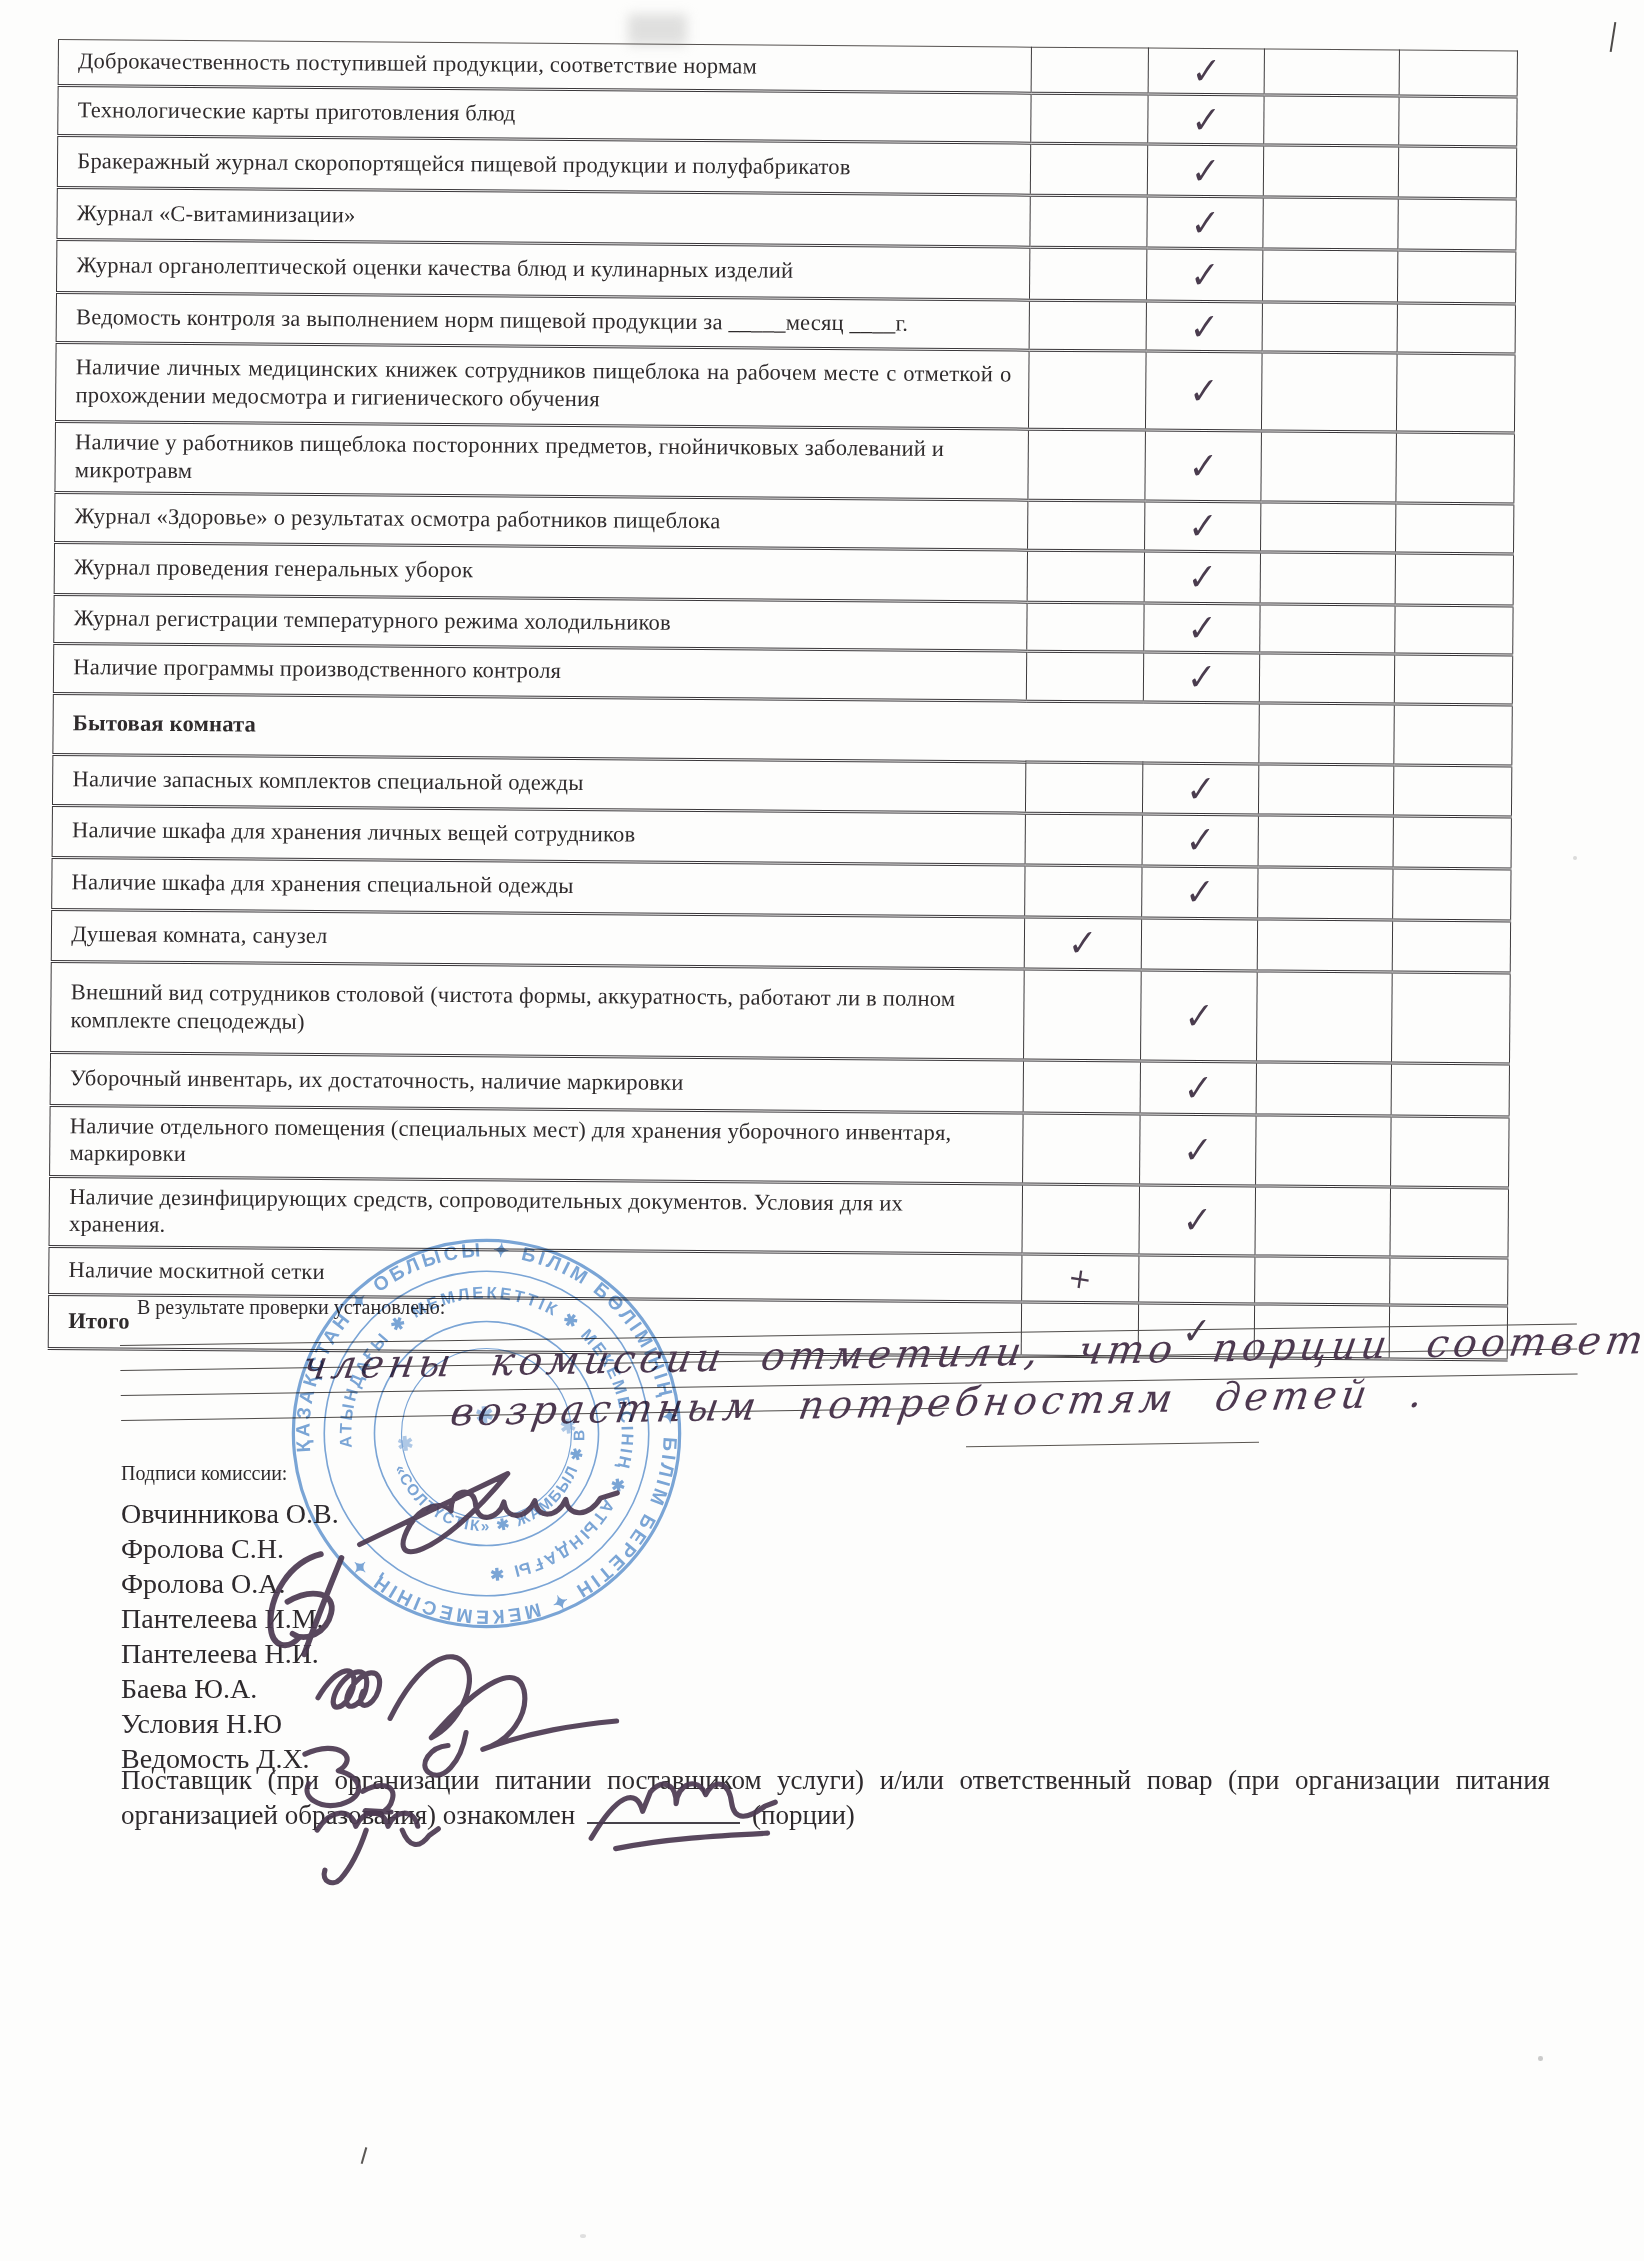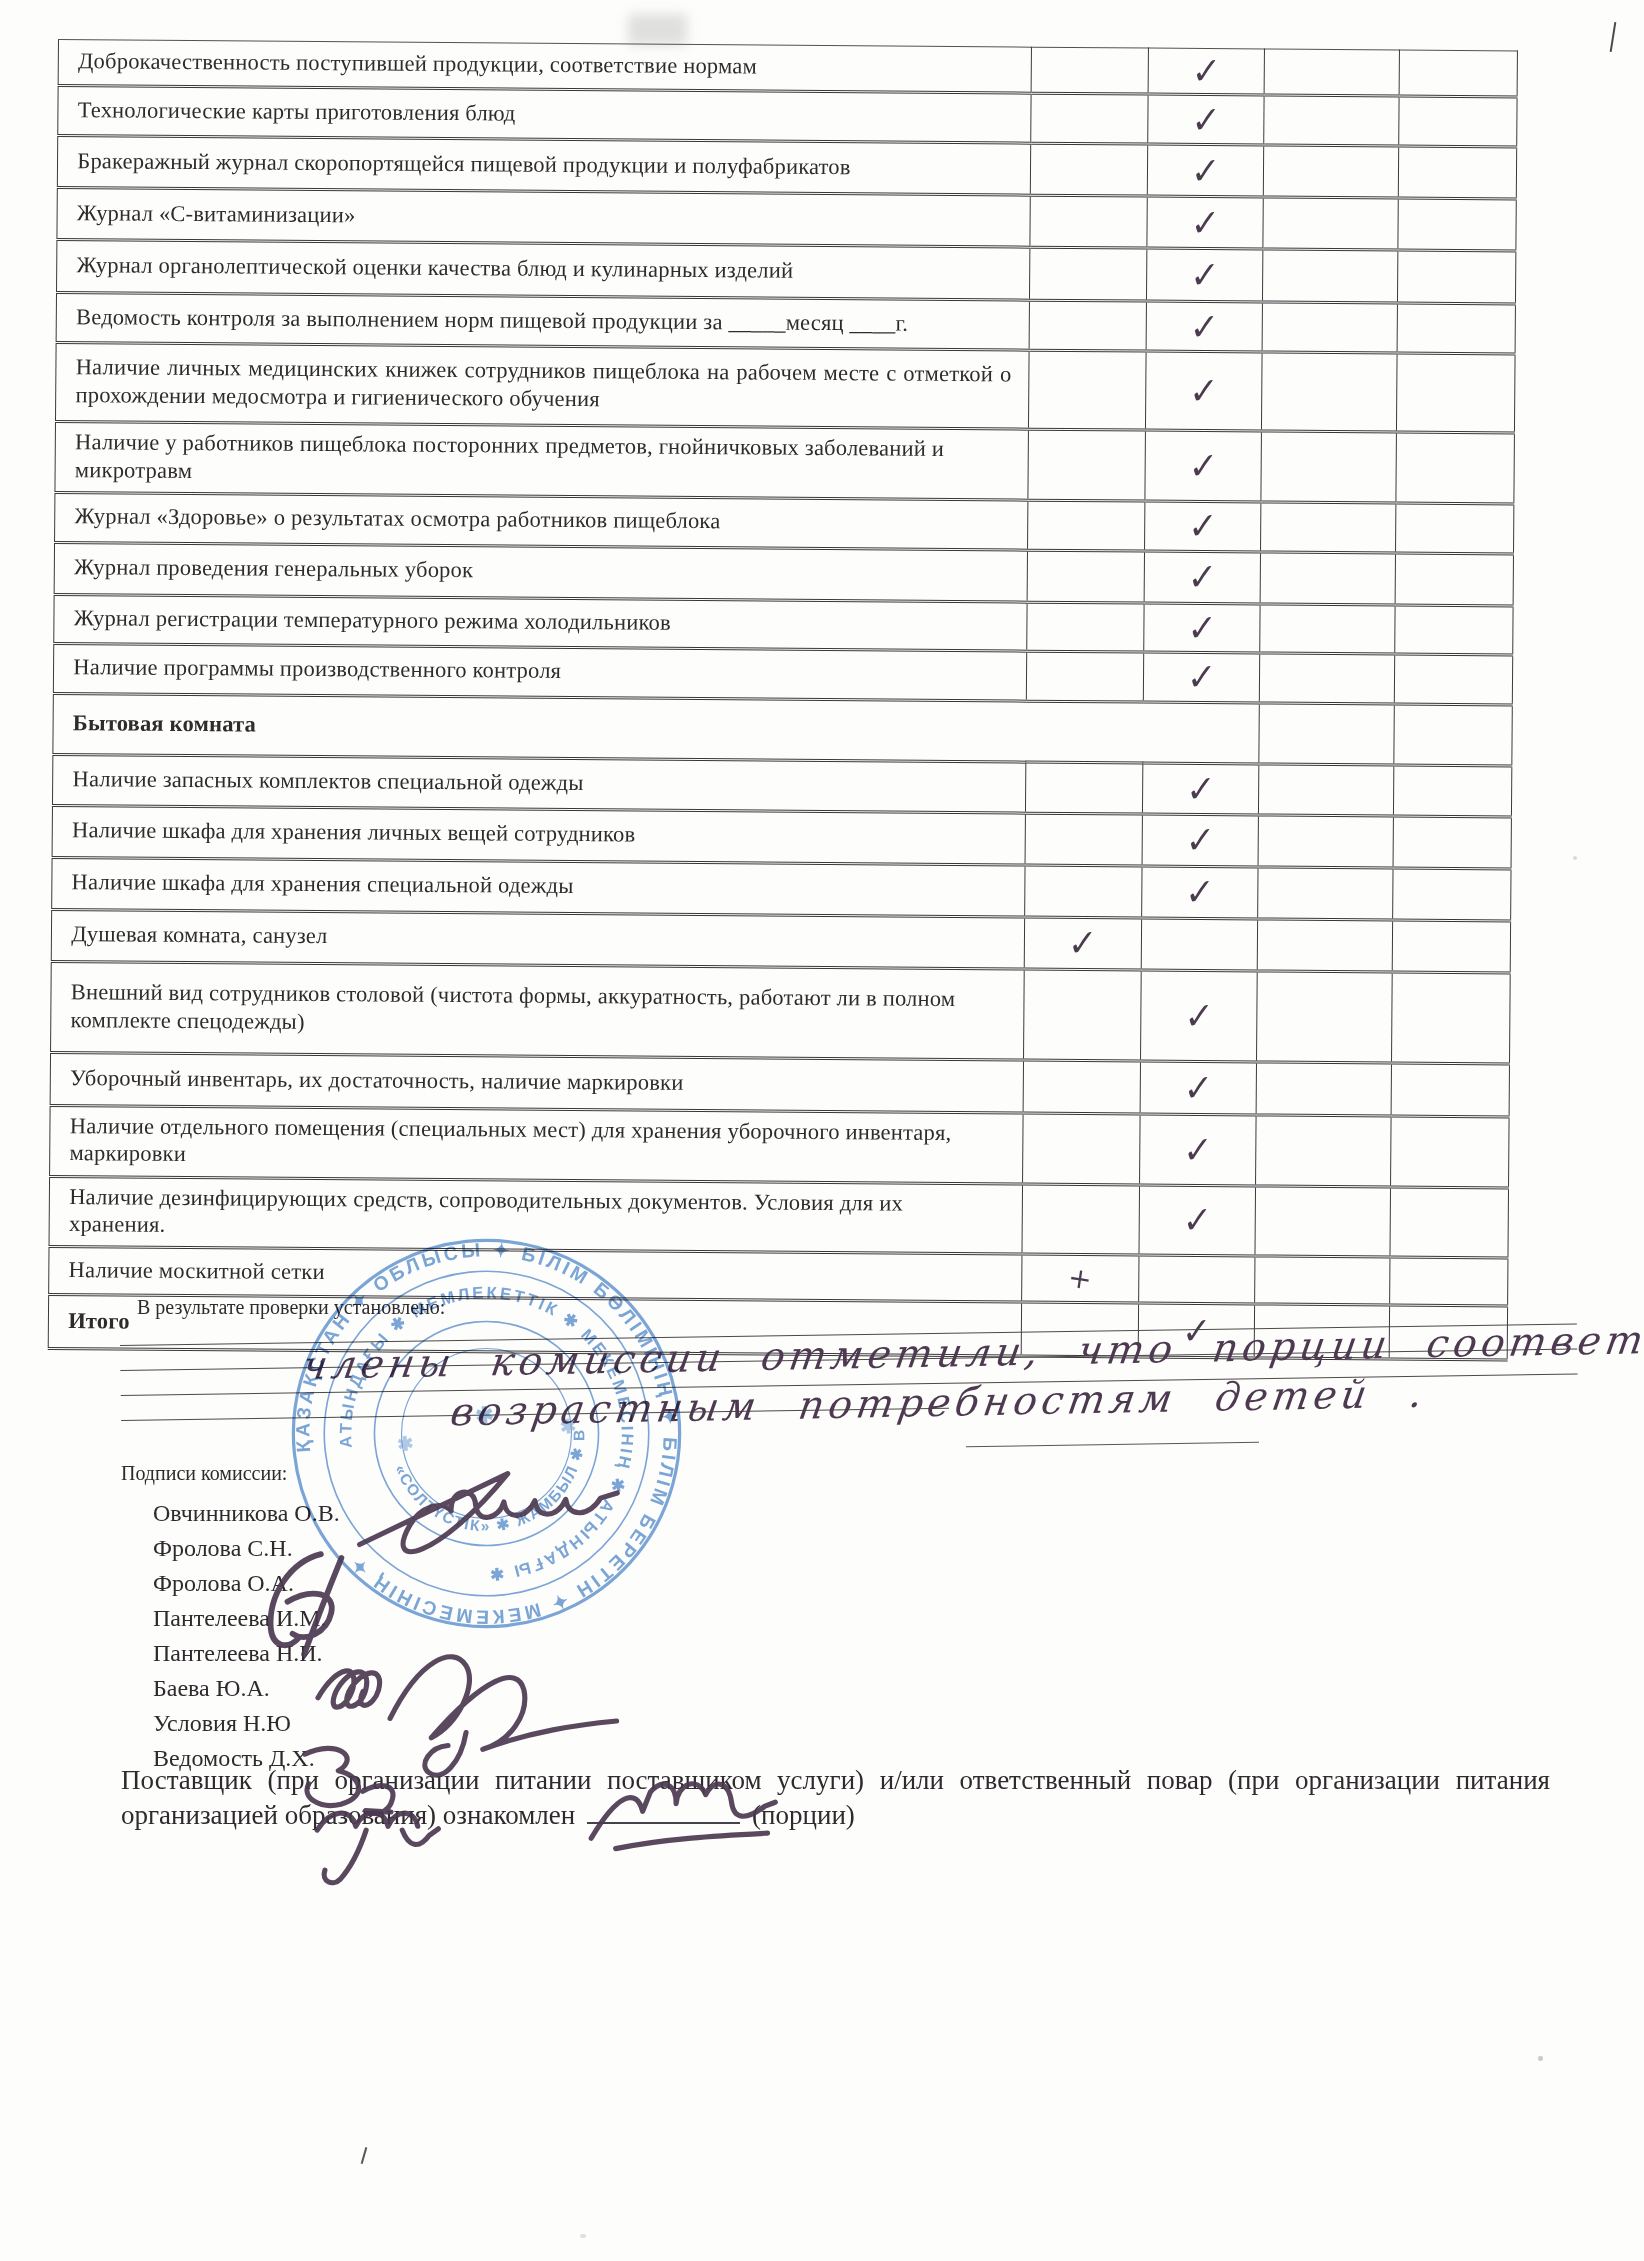--- a/index.html
+++ b/index.html
@@ -37,21 +37,21 @@
   .rule{height:0; border-top:1.7px solid #4c4947; margin-bottom:24px;}
   .rule.short{width:828px;}
   .rule-tail{position:absolute; left:966px; top:1444px; width:293px; border-top:1.5px solid #5a5651; transform:rotate(-.85deg);}
   .hand{
     position:absolute; font-family:"DejaVu Serif",serif; font-style:italic;
     color:#4d3950; white-space:nowrap;
   }
   .hand-1{left:303px; top:1328px; font-size:39px; letter-spacing:4.5px; word-spacing:19.3px; transform:rotate(-1.1deg) skewX(-10deg);}
   .hand-2{left:451px; top:1380px; font-size:39px; letter-spacing:4.5px; word-spacing:22px; transform:rotate(-1.1deg) skewX(-10deg);}
   .sign-label{position:absolute; left:121px; top:1462px; font-size:20px;}
-  .names{position:absolute; left:121px; top:1496px; font-size:24px; line-height:35px;margin-left:32px;}
+  .names{position:absolute; left:121px; top:1496px; font-size:28px; line-height:35px;}
   .supplier{
     position:absolute; left:121px; top:1763px; width:1429px;
     font-size:27px; line-height:35px; text-align:justify;
   }
   .blank{
     display:inline-block; width:153px; height:23px;
     border-bottom:2.3px solid #46424a; margin:0 5.2px;
   }
   
   .stamp{position:absolute; left:276px; top:1223px; opacity:.82; mix-blend-mode:multiply;}

